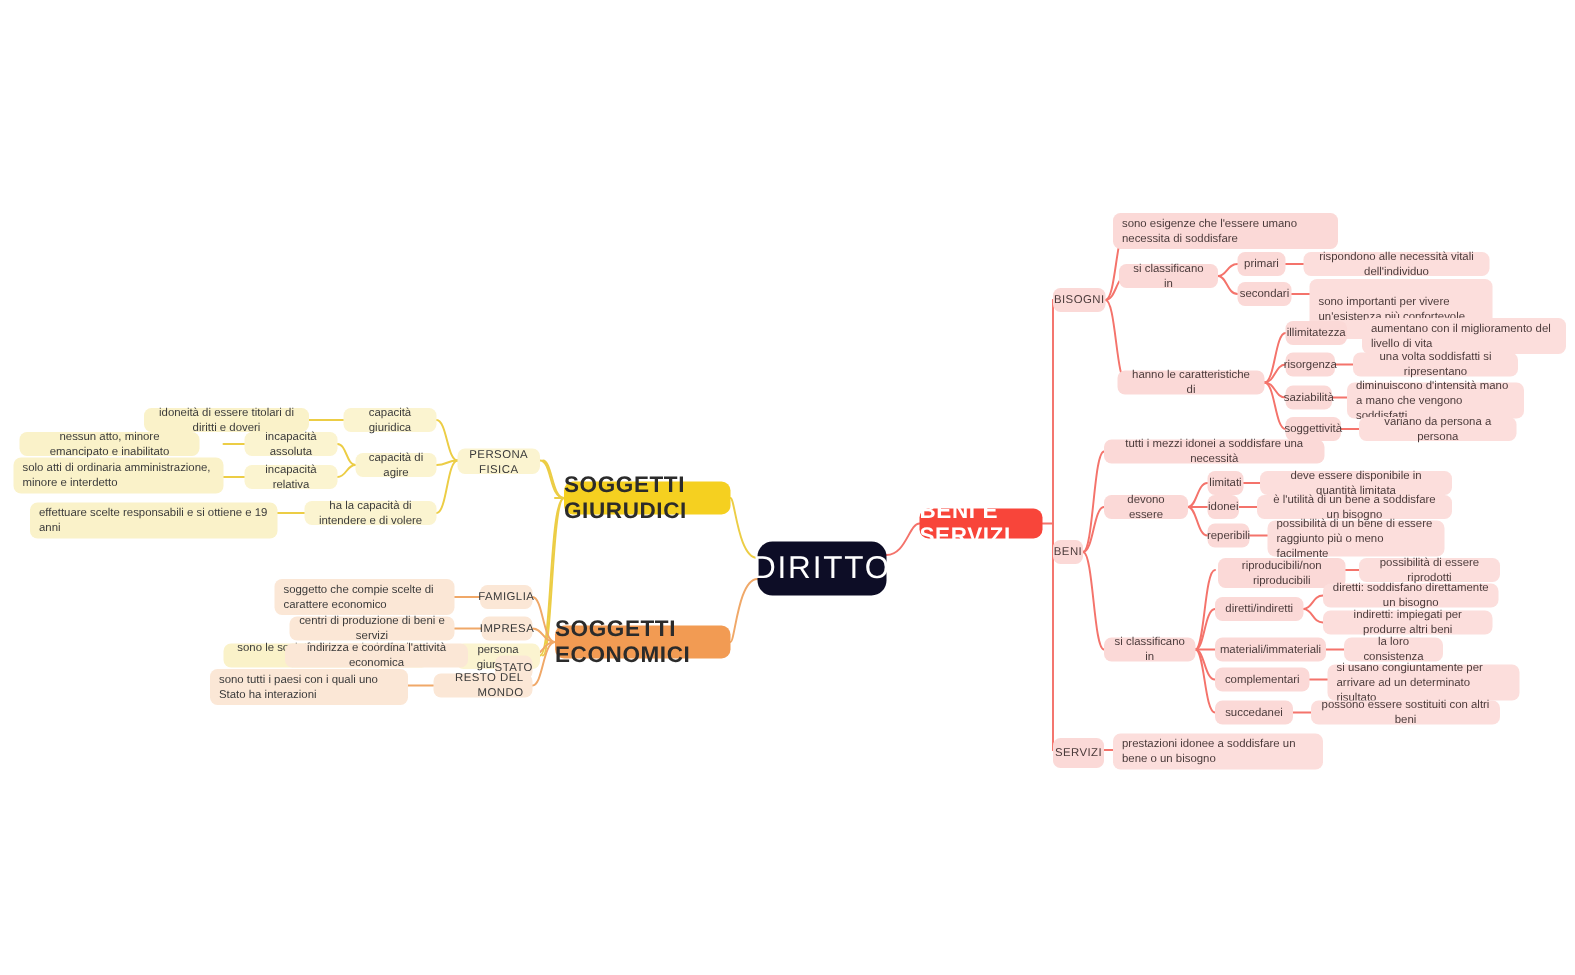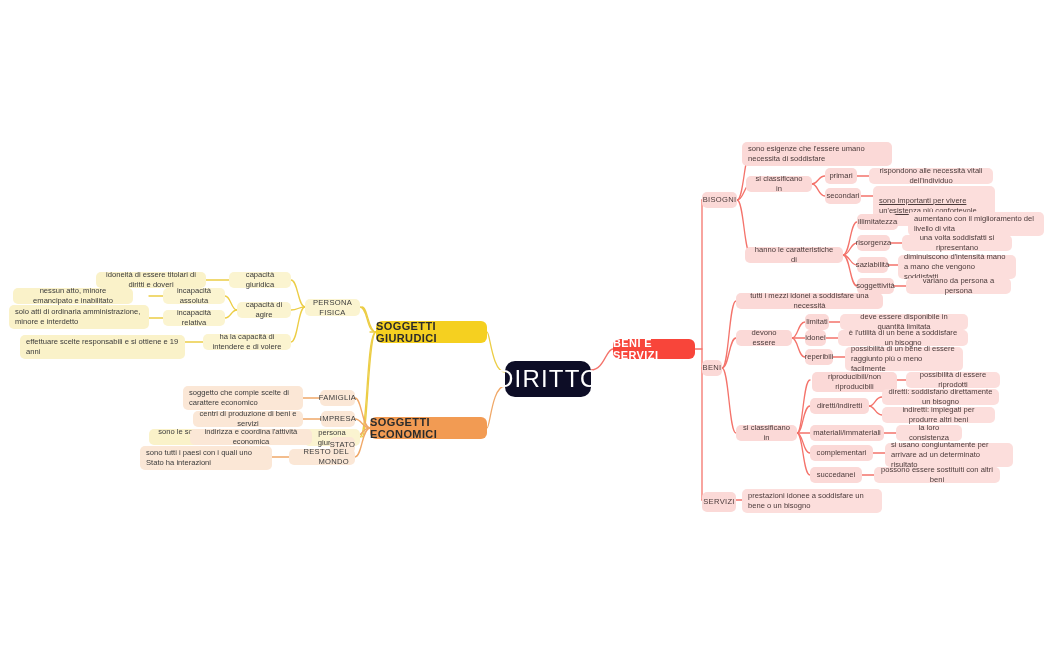--- a/index.html
+++ b/index.html
@@ -12,30 +12,30 @@
   }
   #canvas{position:absolute;left:0;top:0;width:1050px;height:650px;}
   svg.wires{position:absolute;left:0;top:0;width:1050px;height:650px;pointer-events:none;}
 
   .node{position:absolute;box-sizing:border-box;}
 
   
   .central{
     background:#0d0d26;color:#ffffff;
     border-radius:10px;
-    font-size:24px;letter-spacing:1.2px;font-weight:400;
+    font-size:21px;letter-spacing:1.2px;font-weight:400;
     display:flex;align-items:center;justify-content:center;
     left:505px;top:361px;width:86px;height:36px;
     z-index:6;
   }
 
   
   .pill{
     border-radius:6px;display:flex;align-items:center;justify-content:center;
-    font-size:11px;font-weight:bold;letter-spacing:0.4px;z-index:5;
+    font-size:15px;font-weight:bold;letter-spacing:0.4px;z-index:5;
   }
   .pill.giuridici{background:#f5d020;color:#2b2b2b;left:376px;top:321px;width:111px;height:22px;}
   .pill.economici{background:#f29b53;color:#2b2b2b;left:370px;top:417px;width:117px;height:22px;}
   .pill.beni{background:#f8453a;color:#ffffff;left:613px;top:339px;width:82px;height:20px;}
 
   
   .chip{
     border-radius:5px;
     padding:3px 6px;
     font-size:7.6px;
@@ -200,21 +200,21 @@
   <div class="node chip pnk lbl caps" style="left:702px;top:192px;width:35px;height:16px;">BISOGNI</div>
 
   <div class="node chip pnk" style="left:742px;top:142px;width:150px;height:24px;">sono esigenze che l'essere umano necessita di soddisfare</div>
 
   <div class="node chip pnk lbl" style="left:746px;top:176px;width:66px;height:16px;">si classificano in</div>
 
   <div class="node chip pnk lbl" style="left:825px;top:168px;width:32px;height:16px;">primari</div>
   <div class="node chip pnk2 lbl" style="left:869px;top:168px;width:124px;height:16px;">rispondono alle necessità vitali dell'individuo</div>
 
   <div class="node chip pnk lbl" style="left:825px;top:188px;width:36px;height:16px;">secondari</div>
-  <div class="node chip pnk2" style="left:873px;top:186px;width:122px;height:40px;text-decoration:underline;">sono importanti per vivere un'esistenza più confortevole</div>
+  <div class="node chip pnk2" style="left:873px;top:186px;width:122px;height:40px;">sono importanti per vivere un'esistenza più confortevole</div>
 
   <div class="node chip pnk lbl" style="left:745px;top:247px;width:98px;height:16px;">hanno le caratteristiche di</div>
 
   <div class="node chip pnk lbl" style="left:857px;top:214px;width:41px;height:16px;">illimitatezza</div>
   <div class="node chip pnk2" style="left:908px;top:212px;width:136px;height:24px;">aumentano con il miglioramento del livello di vita</div>
 
   <div class="node chip pnk lbl" style="left:857px;top:235px;width:33px;height:16px;">risorgenza</div>
   <div class="node chip pnk2 lbl" style="left:902px;top:235px;width:110px;height:16px;">una volta soddisfatti si ripresentano</div>
 
   <div class="node chip pnk lbl" style="left:857px;top:257px;width:31px;height:16px;">saziabilità</div>

